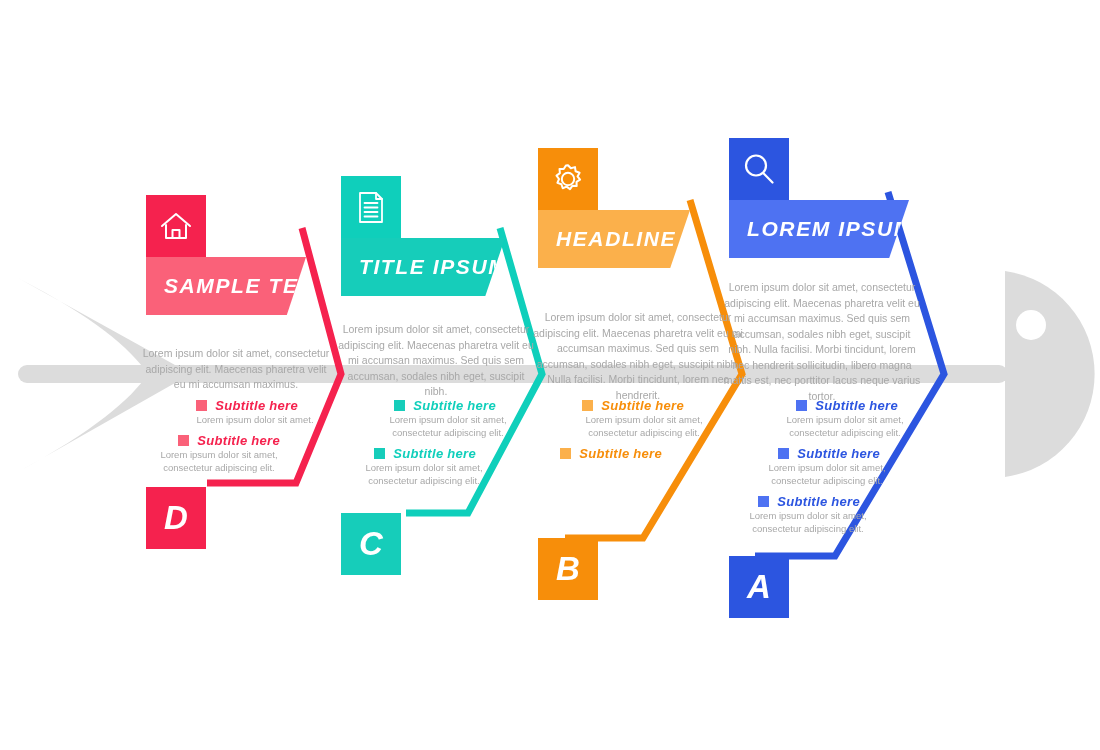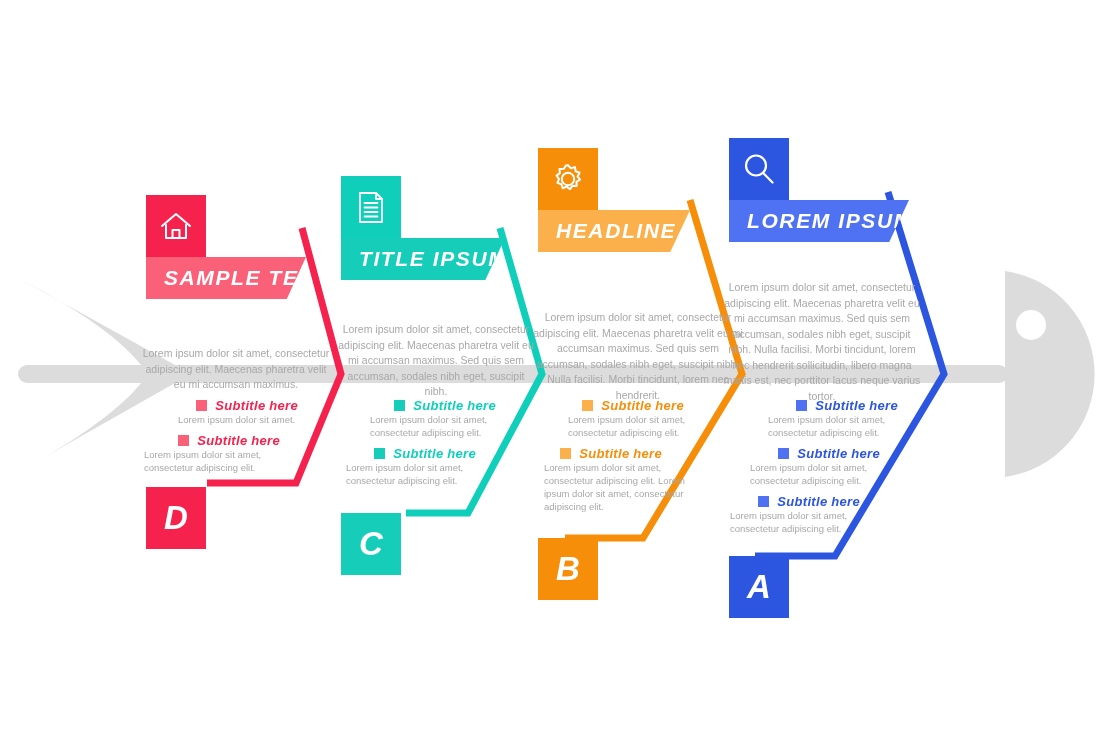--- a/index.html
+++ b/index.html
@@ -36,21 +36,21 @@
     height: 62px;
     display: flex;
     align-items: center;
     justify-content: center;
   }
   .icon-box svg {
     display: block;
   }
   .title-band {
     position: absolute;
-    height: 42px;
+    height: 58px;
     display: flex;
     align-items: center;
   }
   .title-band .title-text {
     color: #ffffff;
     font-weight: bold;
     font-style: italic;
     letter-spacing: 1.6px;
     white-space: nowrap;
     padding-left: 18px;
@@ -86,21 +86,21 @@
   .sub-title {
     font-size: 13px;
     font-weight: bold;
     font-style: italic;
     letter-spacing: 0.3px;
   }
   .sub-desc {
     color: #a8a8a8;
     font-size: 9.5px;
     line-height: 13px;
-    text-align: left;
+    text-align: center;
   }
 
   
   .letter-box {
     position: absolute;
     width: 60px;
     height: 62px;
     display: flex;
     align-items: center;
     justify-content: center;
@@ -230,21 +230,20 @@
           <span class="sub-bullet" style="background:#FBB04B;"></span>
           <span class="sub-title" style="color:#F78E0A;">Subtitle here</span>
         </div>
         <div class="sub-desc" style="padding-left:36px; padding-right:24px;">Lorem ipsum dolor sit amet, consectetur adipiscing elit.</div>
       </div>
       <div class="sub-item">
         <div class="sub-head jc-end" style="padding-right:82px;">
           <span class="sub-bullet" style="background:#FBB04B;"></span>
           <span class="sub-title" style="color:#F78E0A;">Subtitle here</span>
         </div>
-        <div class="sub-desc" style="padding-left:12px; padding-right:46px;">Lorem ipsum dolor sit amet, consectetur adipiscing elit. Lorem ipsum dolor sit amet, consectetur adipiscing elit.</div>
       </div>
     </div>
 
     <div class="letter-box" style="left:538px; top:538px; background:#F78E0A;">B</div>
   </div>
 
   <div class="branch">
 
     <div class="icon-box" style="left:729px; top:138px; background:#2C55E0;">
       <svg width="34" height="34" viewBox="0 0 34 34" fill="none" stroke="#ffffff" stroke-width="2.2" stroke-linejoin="round" stroke-linecap="round">

